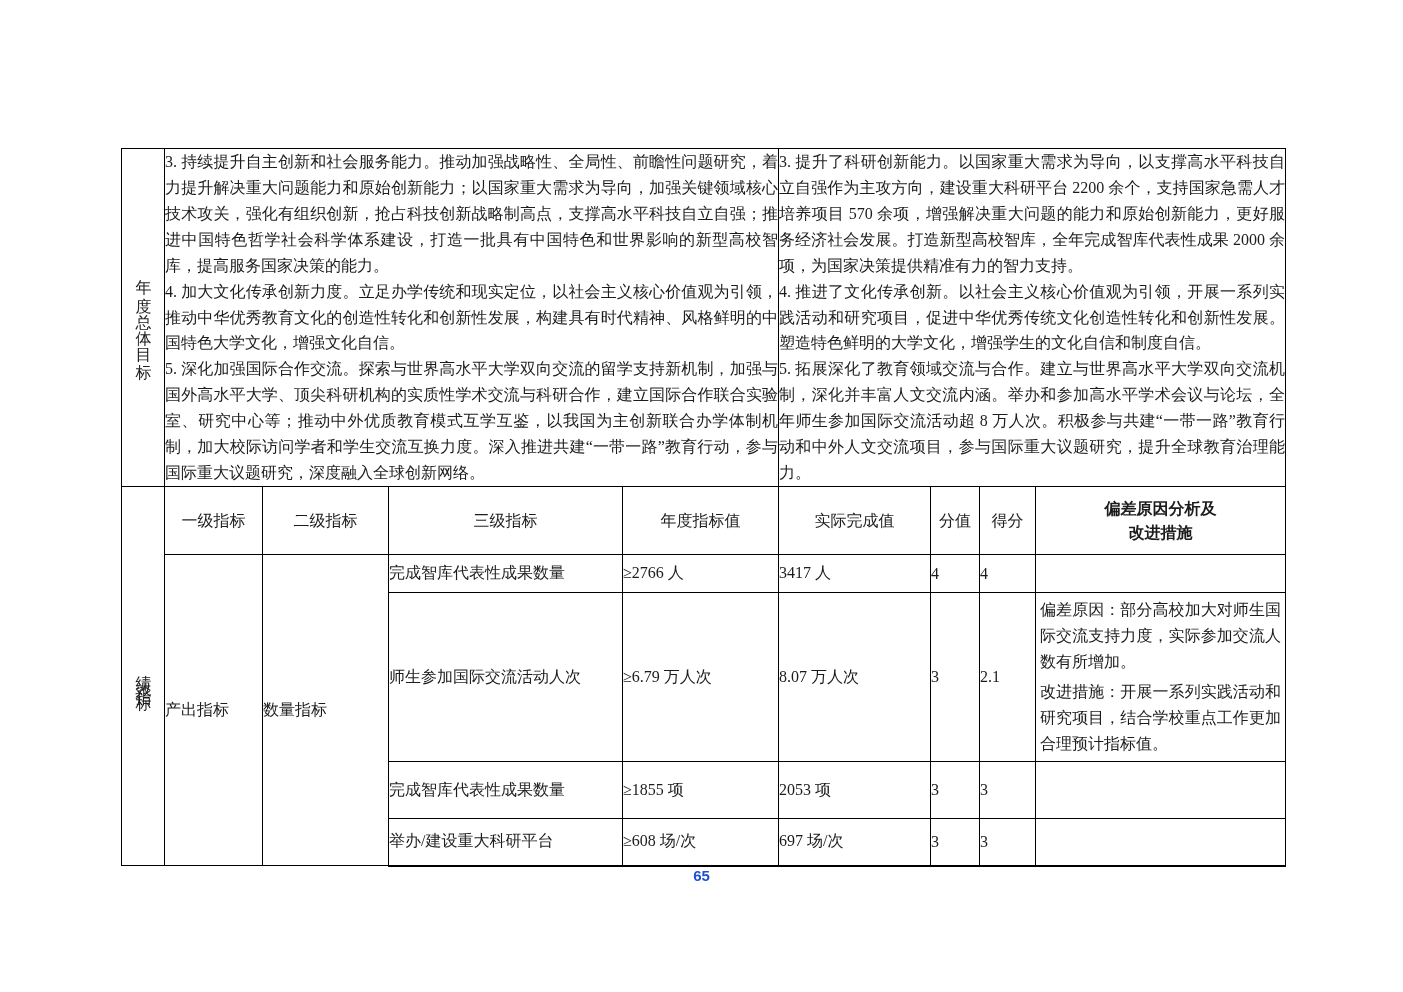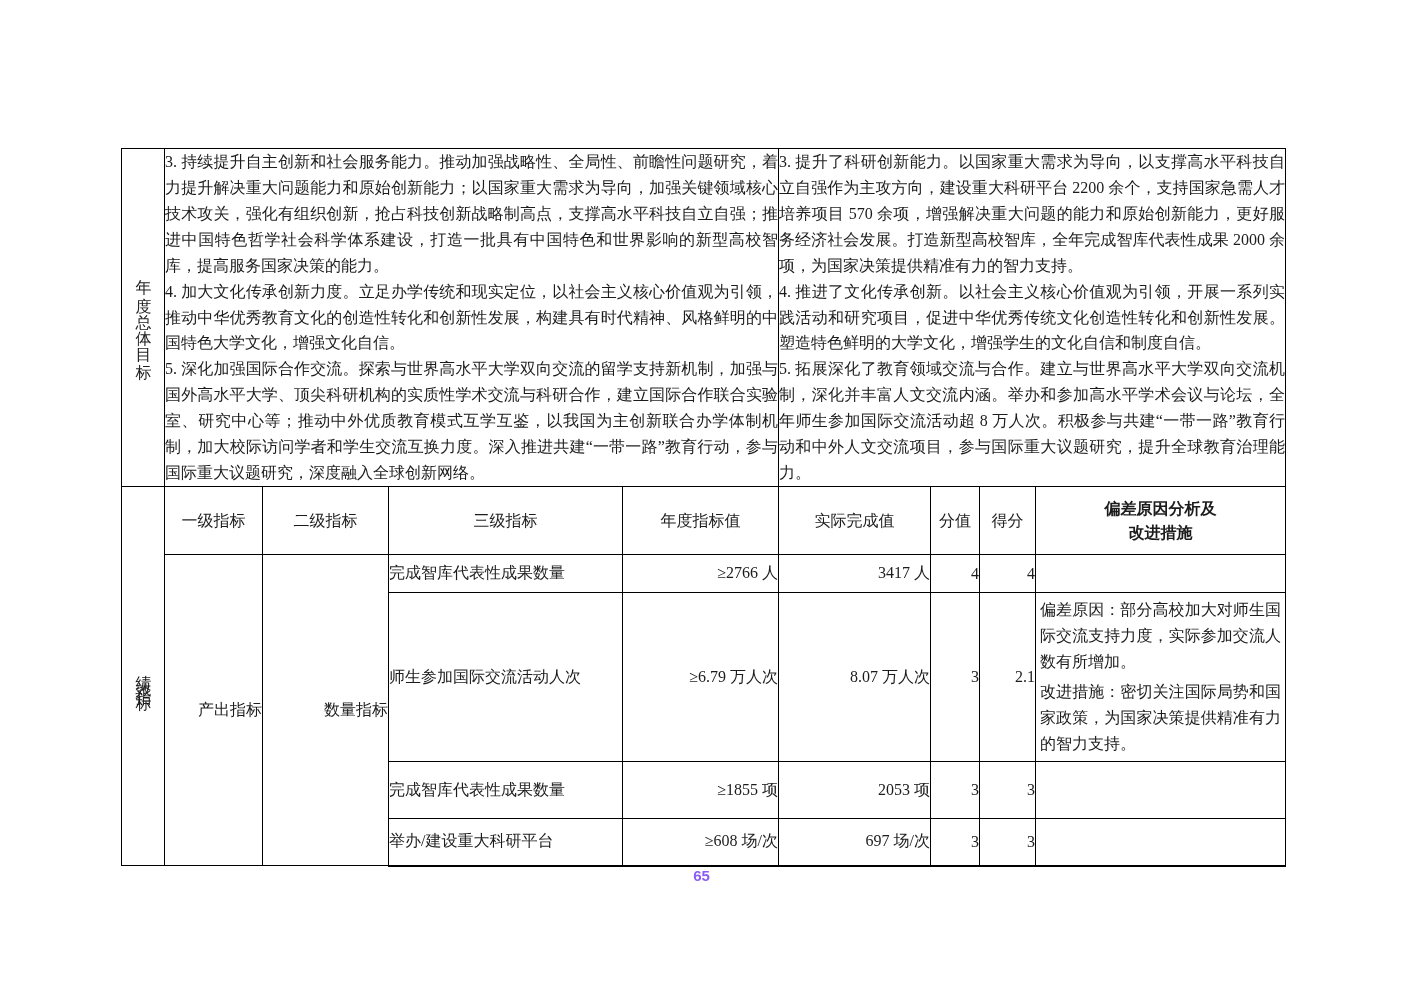--- a/index.html
+++ b/index.html
@@ -40,33 +40,33 @@
     padding:5px 13px 0 13px;
     text-align:justify;
     font-size:16.5px; line-height:25.9px;
   }
   td.goal p { margin:0; }
 
   
   td.hdr { text-align:center; line-height:24px; }
   .pre { white-space:pre-line;font-weight:bold; }
   td.ind { text-align:left; padding:2px 6px 2px 12px; }
-  td.ctr { text-align:right; padding:2px 2px; }
+  td.ctr { text-align:left; padding:2px 2px; }
   td.dev {
     vertical-align:top; text-align:justify;
     padding:6px 9px 0 10px;
     font-size:15.5px; line-height:26px;
   }
   td.dev p { margin:4px; }
 
   .pageno {
     position:absolute; left:0; right:0; top:867px;
     text-align:center;
     font-family:"Liberation Sans","DejaVu Sans",sans-serif;
-    font-weight:bold; font-size:15px; color:#8b5cf6;
+    font-weight:bold; font-size:15px; color:#1d4ed8;
   }
 </style>
 </head>
 <body>
 
 <div class="page">
 
   <table class="perf">
     <colgroup>
       <col style="width:43px">
@@ -124,21 +124,21 @@
     </tr>
 
     <tr style="height:167px">
       <td class="ind">师生参加国际交流活动人次</td>
       <td class="ctr">≥6.79 万人次</td>
       <td class="ctr">8.07 万人次</td>
       <td class="ctr">3</td>
       <td class="ctr">2.1</td>
       <td class="dev">
         <p>偏差原因：部分高校加大对师生国际交流支持力度，实际参加交流人数有所增加。</p>
-        <p>改进措施：密切关注国际局势和国家政策，为国家决策提供精准有力的智力支持。</p>
+        <p>改进措施：开展一系列实践活动和研究项目，结合学校重点工作更加合理预计指标值。</p>
       </td>
     </tr>
 
     <tr style="height:57px">
       <td class="ind">完成智库代表性成果数量</td>
       <td class="ctr">≥1855 项</td>
       <td class="ctr">2053 项</td>
       <td class="ctr">3</td>
       <td class="ctr">3</td>
       <td class="dev"></td>

